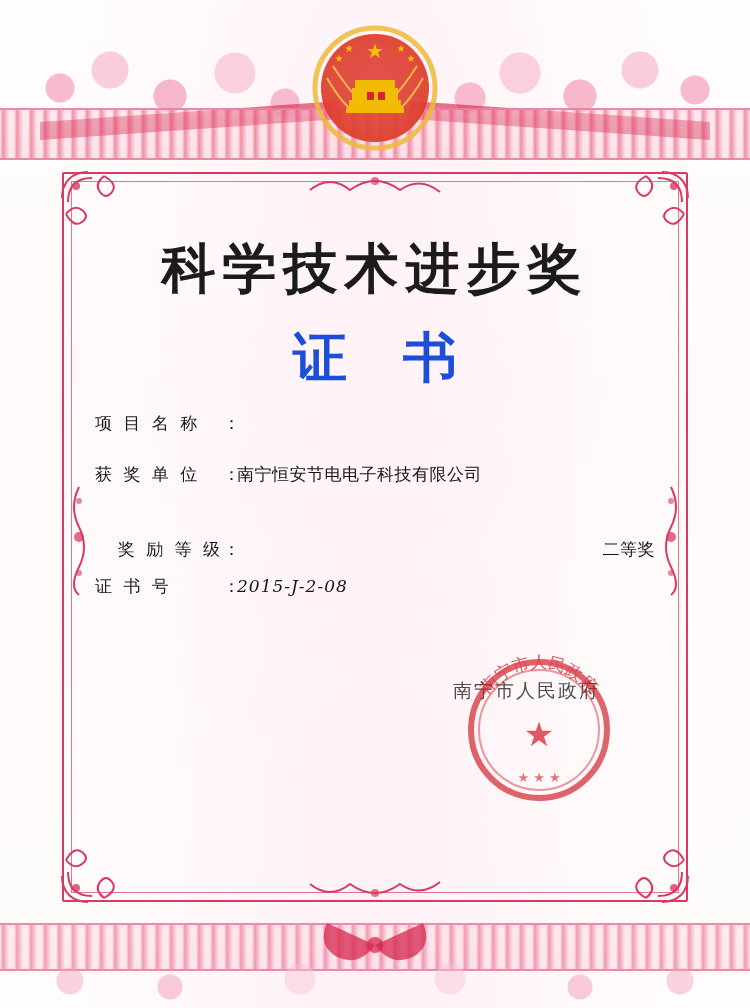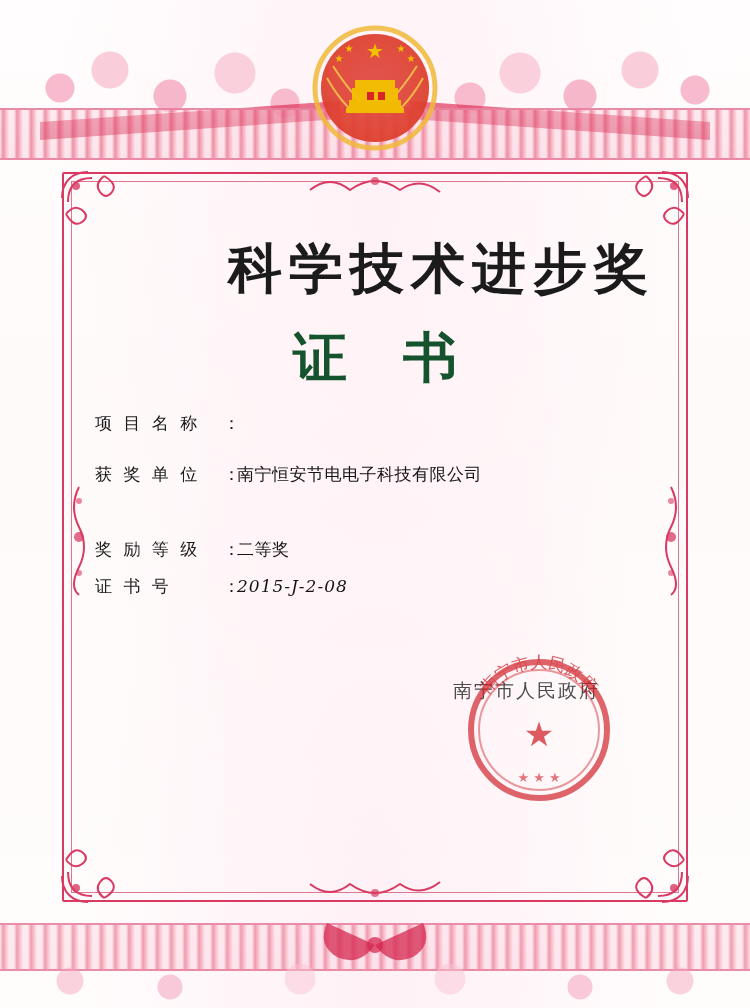--- a/index.html
+++ b/index.html
@@ -211,37 +211,37 @@
   
   .content {
     position: absolute;
     left: 95px;
     top: 210px;
     width: 560px;
     height: 660px;
   }
 
   .title-main {
-    text-align: right;
+    text-align: center;
     font-family: "DejaVu Sans", "Liberation Sans", sans-serif;
     font-weight: bold;
     font-size: 54px;
     letter-spacing: 7px;
     color: #1b1b1b;
     margin-top: 28px;
     line-height: 1.15;
   }
   .title-sub {
     text-align: center;
     font-family: "DejaVu Sans", "Liberation Sans", sans-serif;
     font-weight: bold;
     font-size: 54px;
     letter-spacing: 56px;
     text-indent: 56px;
-    color: #14532d;
+    color: #1d4ed8;
     margin-top: 22px;
   }
 
   .citation {
     margin-top: 72px;
     font-family: "DejaVu Serif", "Liberation Serif", serif;
     font-size: 22px;
     color: #15171a;
     line-height: 2.0;
     letter-spacing: 1px;
@@ -271,21 +271,21 @@
     width: 14px;
     color: #1a1a1a;
   }
   .field-value {
     flex: 1 1 auto;
     font-family: "DejaVu Sans", "Liberation Sans", sans-serif;
     color: #141414;
     letter-spacing: .5px;
   }
   .field-row.gap-big { margin-top: 52px; }
-  .field-row.tight { margin-bottom: 14px; }
+  .field-row.tight { margin-bottom: 14px; text-align: right; }
   .field-value.mono {
     font-family: "DejaVu Serif", "Liberation Serif", serif;
     letter-spacing: 1px;
     font-style: italic;
   }
 
   
   .seal {
     position: absolute;
     right: 28px;

